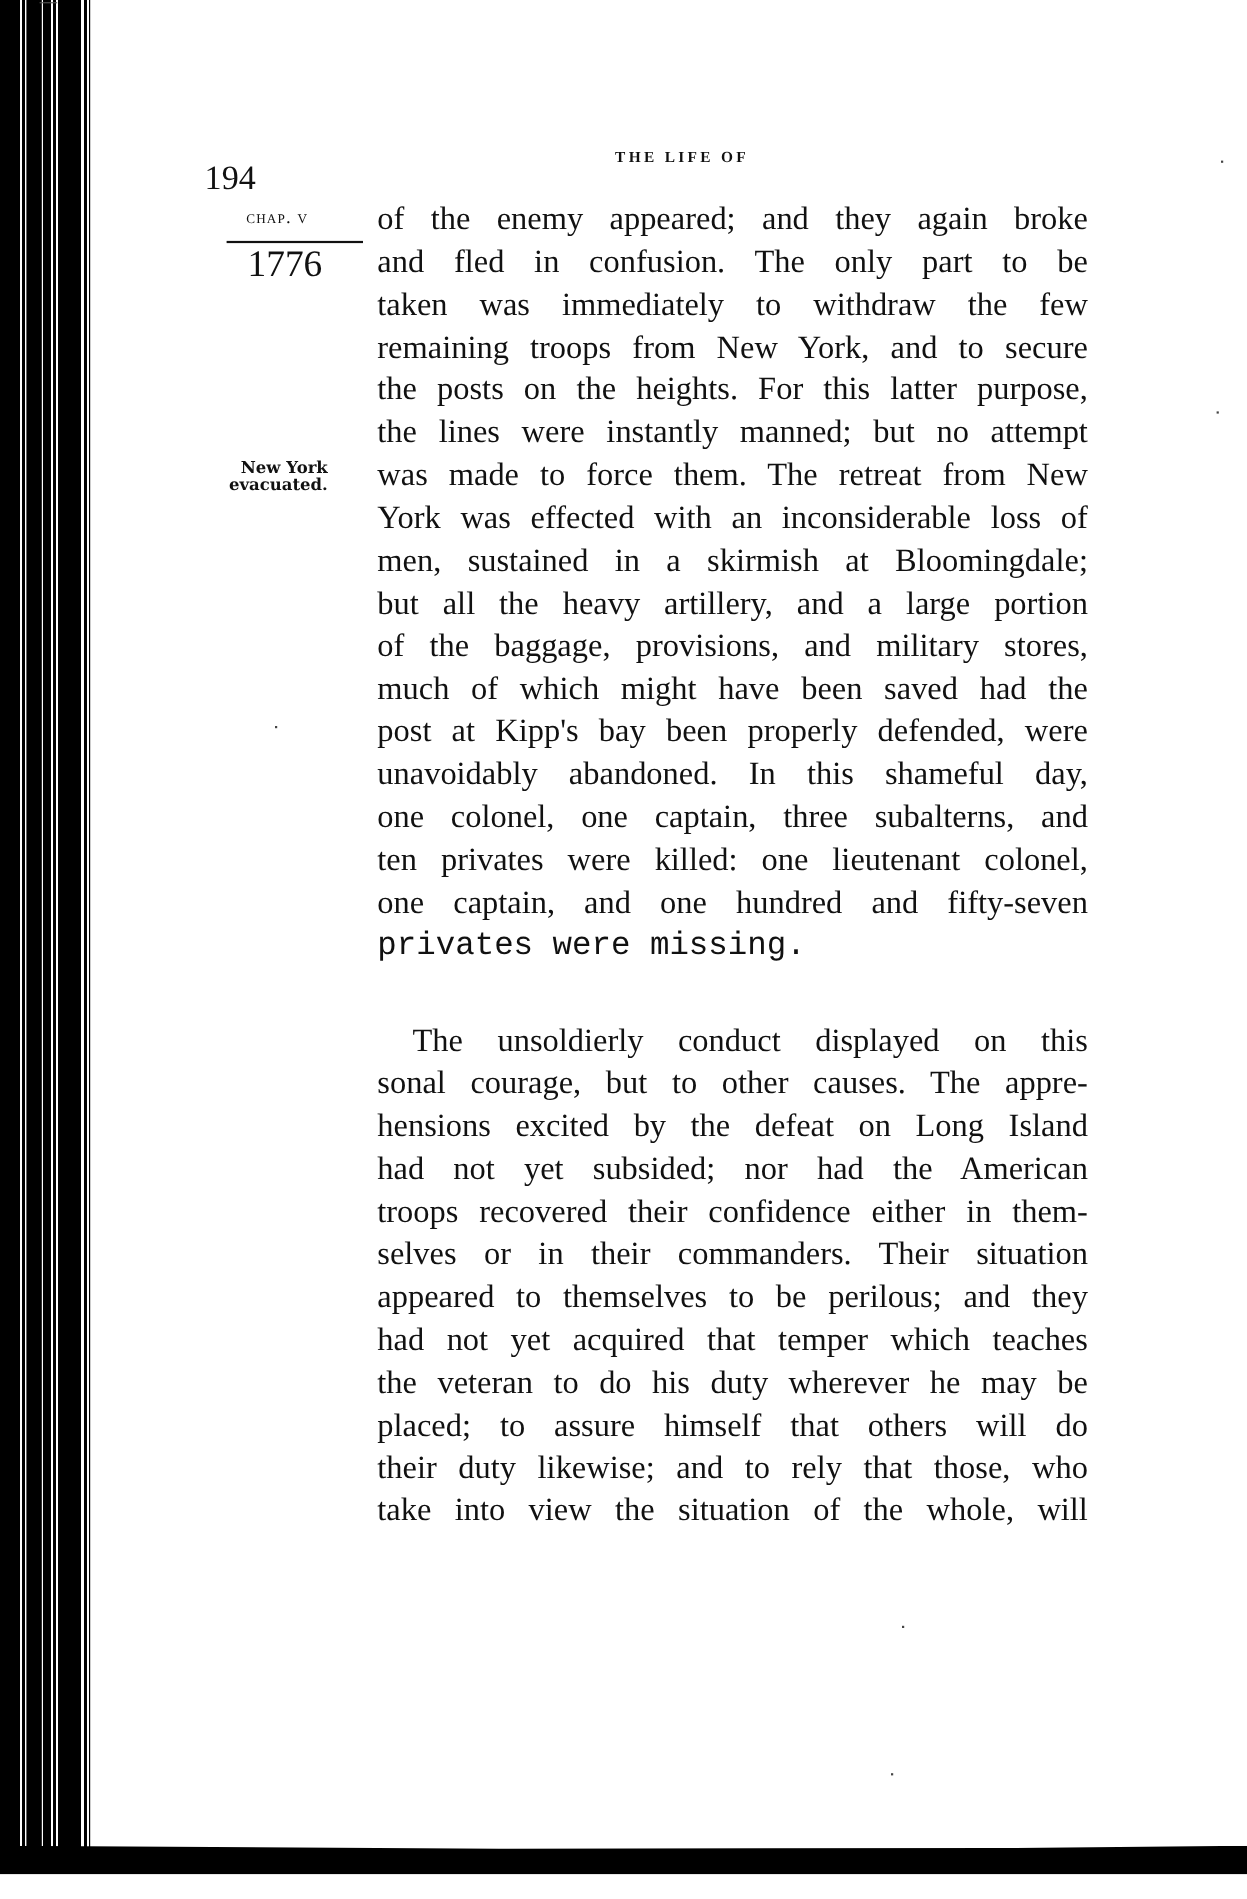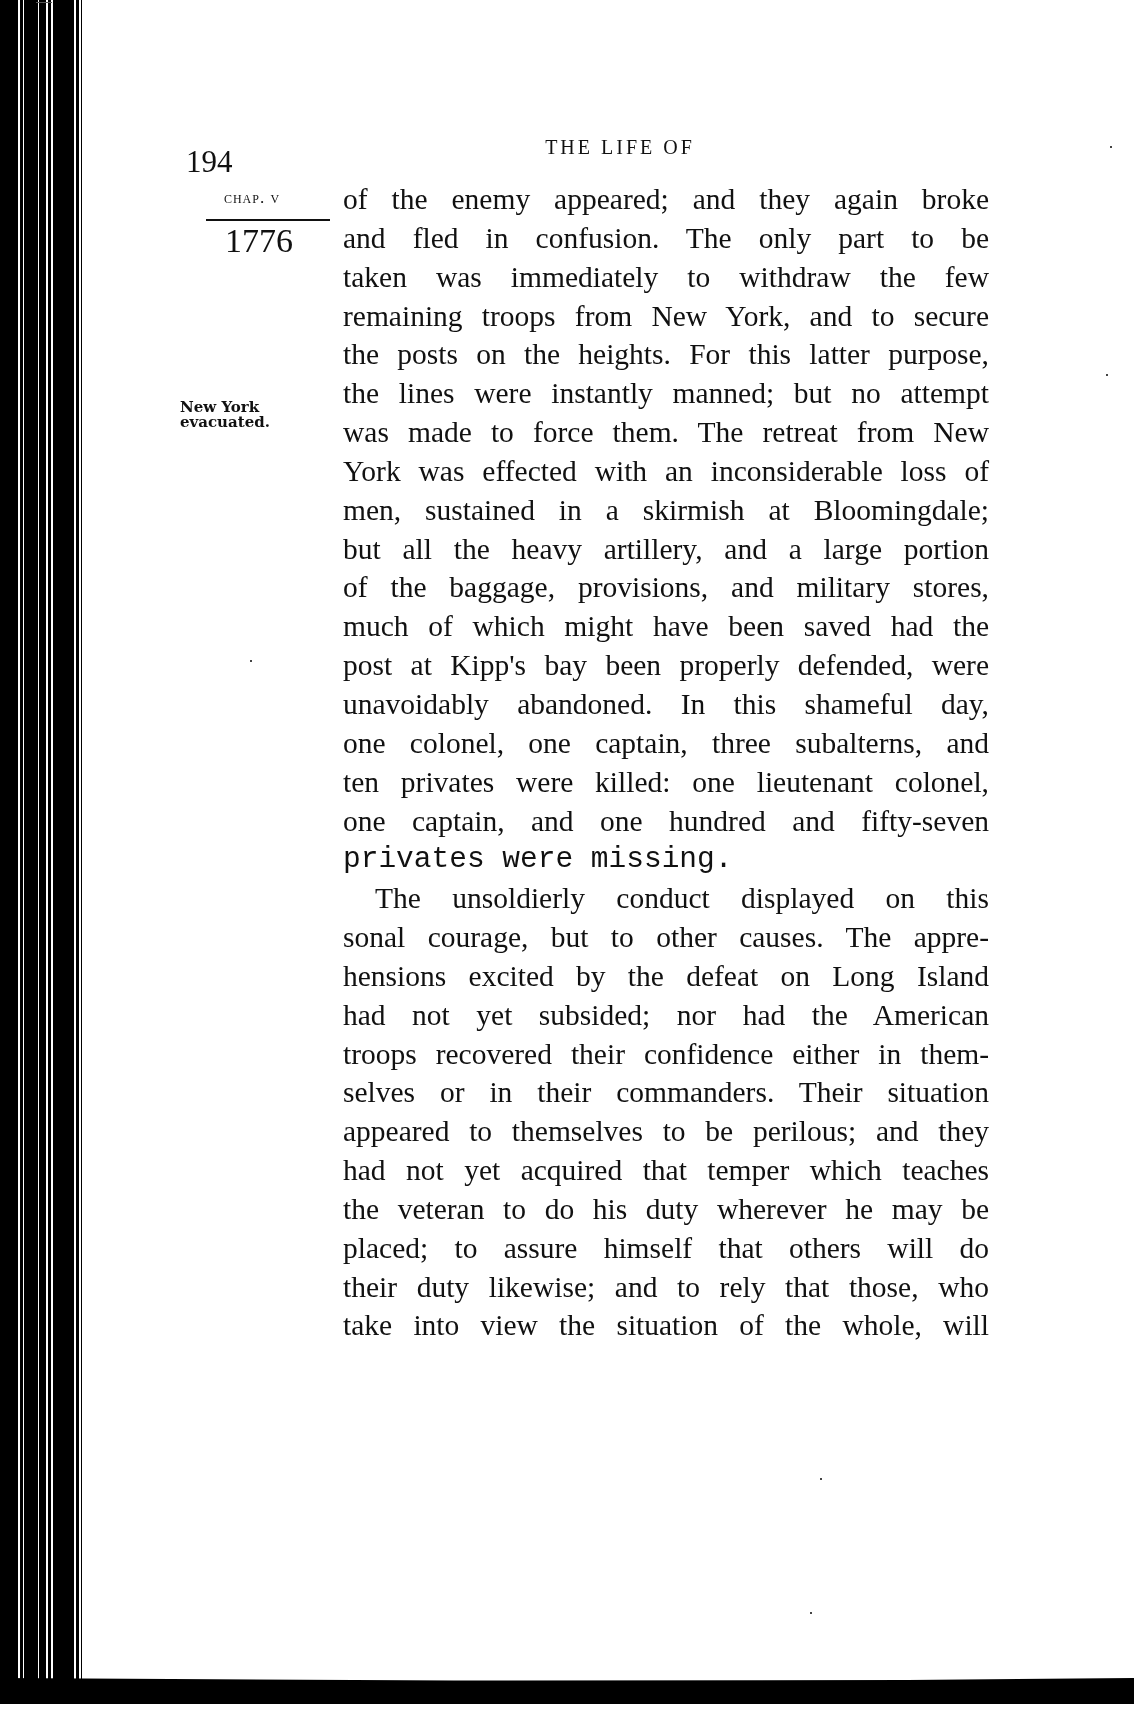--- a/index.html
+++ b/index.html
@@ -17,41 +17,41 @@
   .spine-solid-b { position: absolute; left: 24px; top: 0; width: 14px; height: 1700px; background: #000; }
   .spine-solid-c { position: absolute; left: 60px; top: 0; width: 8px; height: 1700px; background: #000; }
   .bottom-bar {
     position: absolute; left: 0; top: 1678px; width: 1134px; height: 26px; background: #000;
     clip-path: polygon(0 0, 40% 10%, 80% 8%, 100% 0, 100% 100%, 0 100%);
   }
   .top-rule { position: absolute; left: 36px; top: 2px; width: 16px; height: 1px; background:#555; }
   .folio { position: absolute; left: 186px; top: 128px; font-size: 31px; margin-top: 16px; }
   .running-head {
     position: absolute; left: 500px; width: 240px; top: 136px; text-align: center;
-    font-size: 20px; letter-spacing: 3px; font-weight: normal; font-variant: small-caps;
+    font-size: 14px; letter-spacing: 3px; font-weight: bold; font-variant: small-caps;
   }
   .margin-chap {
     position: absolute; left: 190px; top: 188px; width: 124px; text-align: center;
     font-size: 17px; letter-spacing: 1px; font-variant: small-caps;
   }
   .margin-rule { position: absolute; left: 206px; top: 219px; width: 124px; height: 2px; background: #111; }
   .margin-year { position: absolute; left: 214px; top: 222px; width: 90px; text-align: center; font-size: 34px; }
   .margin-note {
-    position: absolute; left: 180px; top: 400px; width: 118px; 
+    position: absolute; left: 180px; top: 418px; width: 118px; text-align: right;
     font-size: 15px; line-height: 15px; font-weight: bold; font-family: "DejaVu Serif", serif;
   }
   .body-text {
     position: absolute; left: 343px; top: 180px; width: 646px;
   }
   .line {
     display: block; height: 38.85px; line-height: 38.85px; font-size: 29.5px;
     text-align: justify; text-align-last: justify; white-space: nowrap;
   }
   .line.last { text-align-last: left; font-family: Liberation Mono, monospace; }
-  .line.indent { padding-left: 32px; }
+  .line.indent { padding-left: 32px; margin-top: 48px; }
   .speck { position: absolute; width: 2px; height: 2px; background: #444; }
 </style>
 </head>
 <body>
 
 <div class="spine"></div>
 <div class="spine-solid-a"></div>
 <div class="spine-solid-b"></div>
 <div class="spine-solid-c"></div>
 <div class="top-rule"></div>

